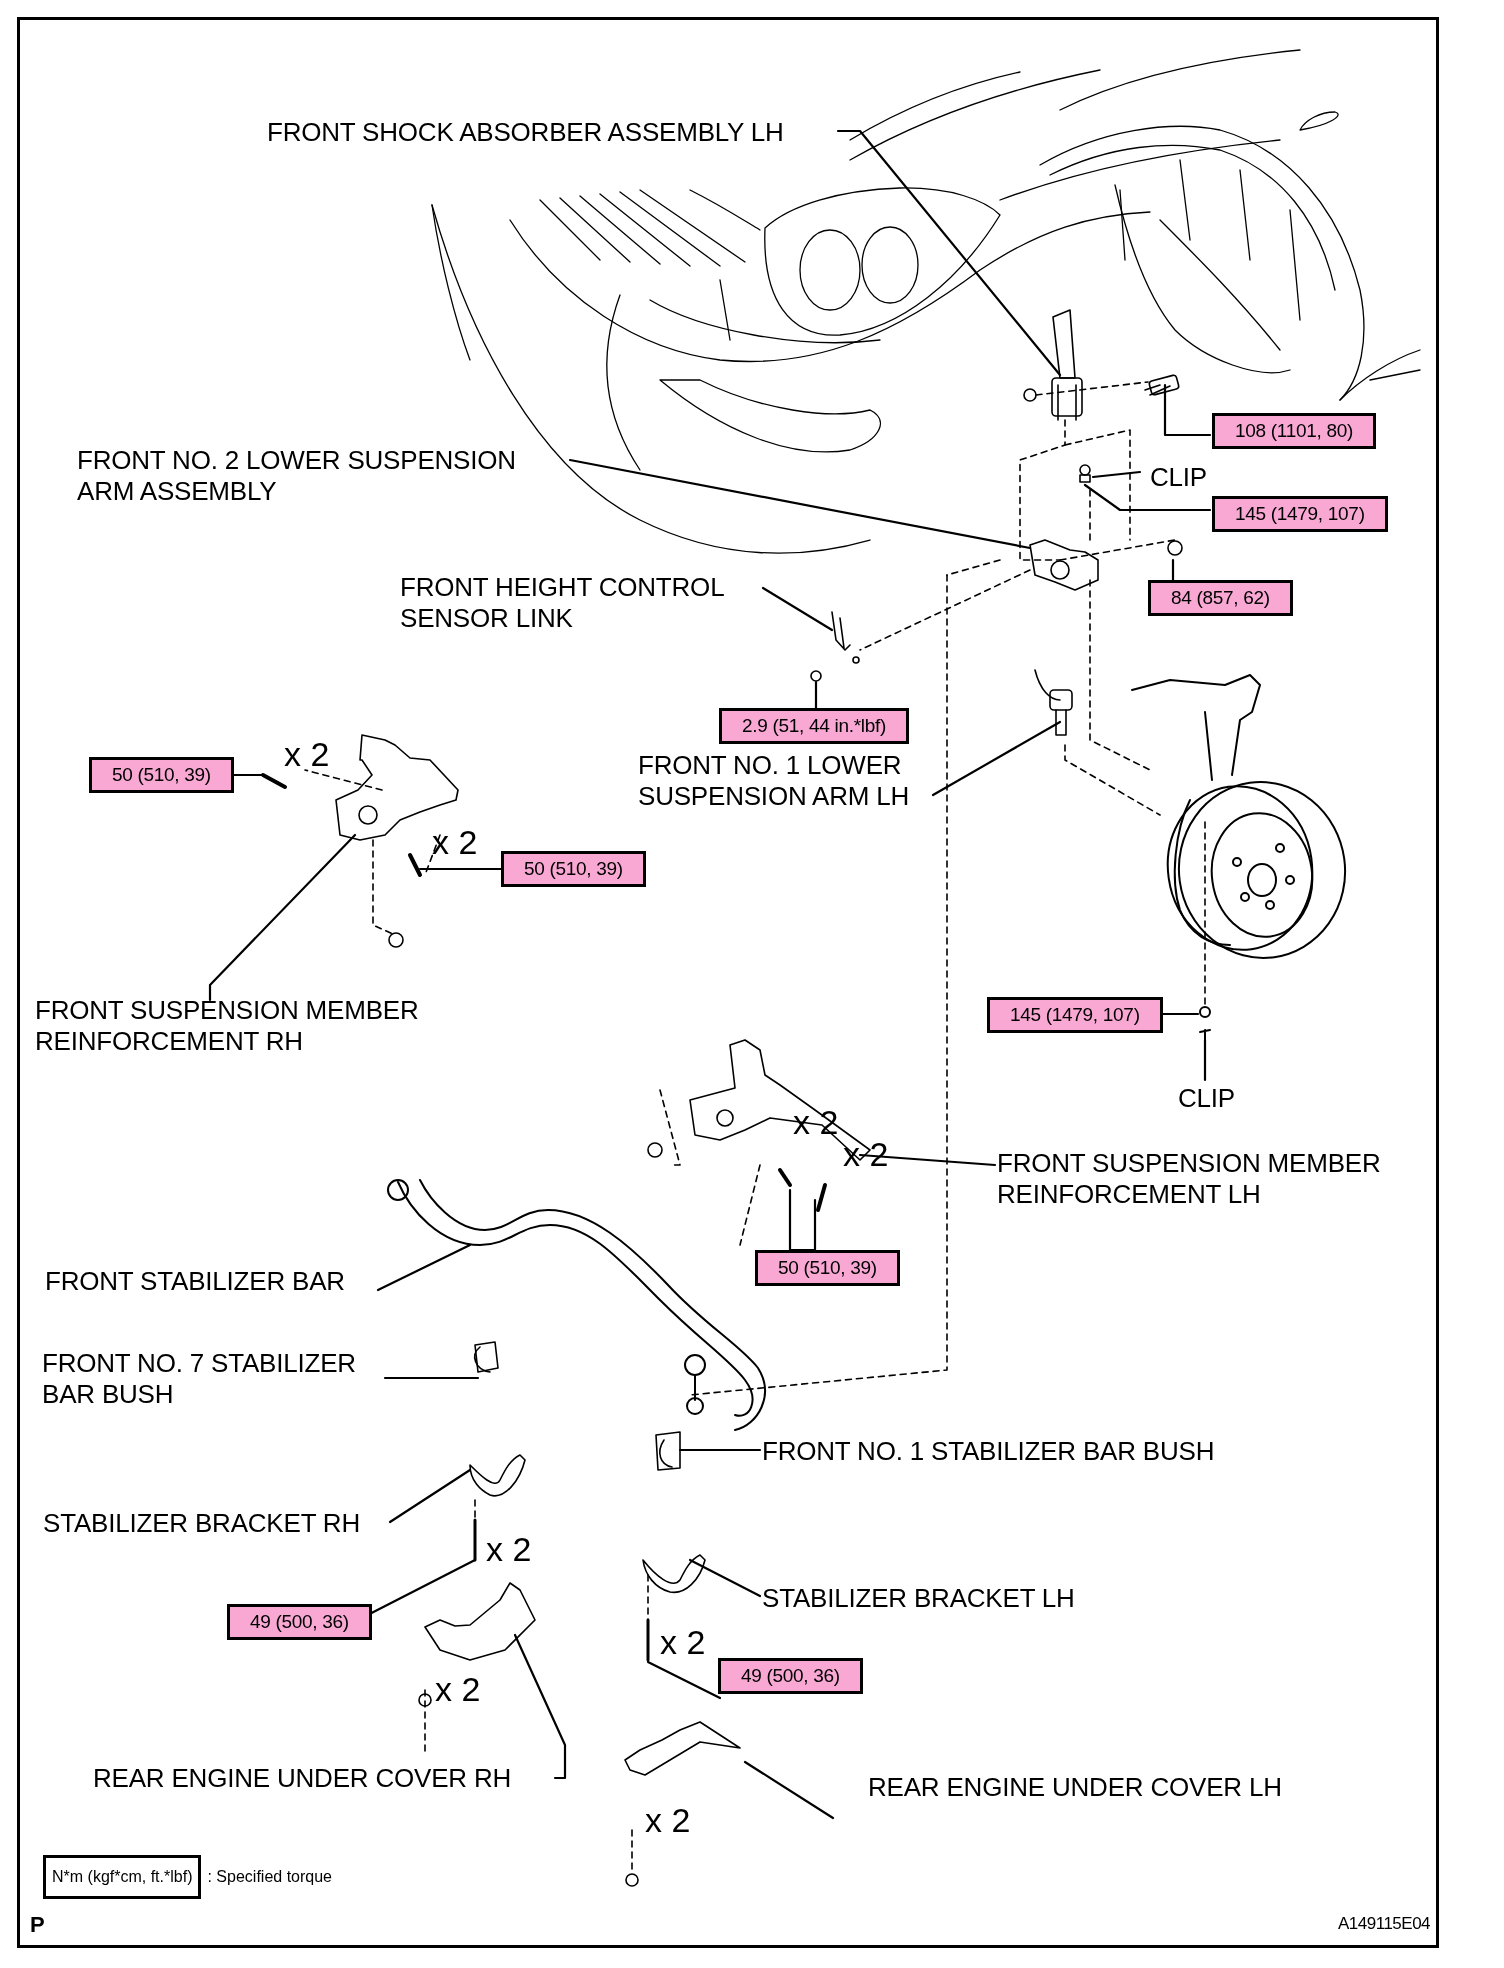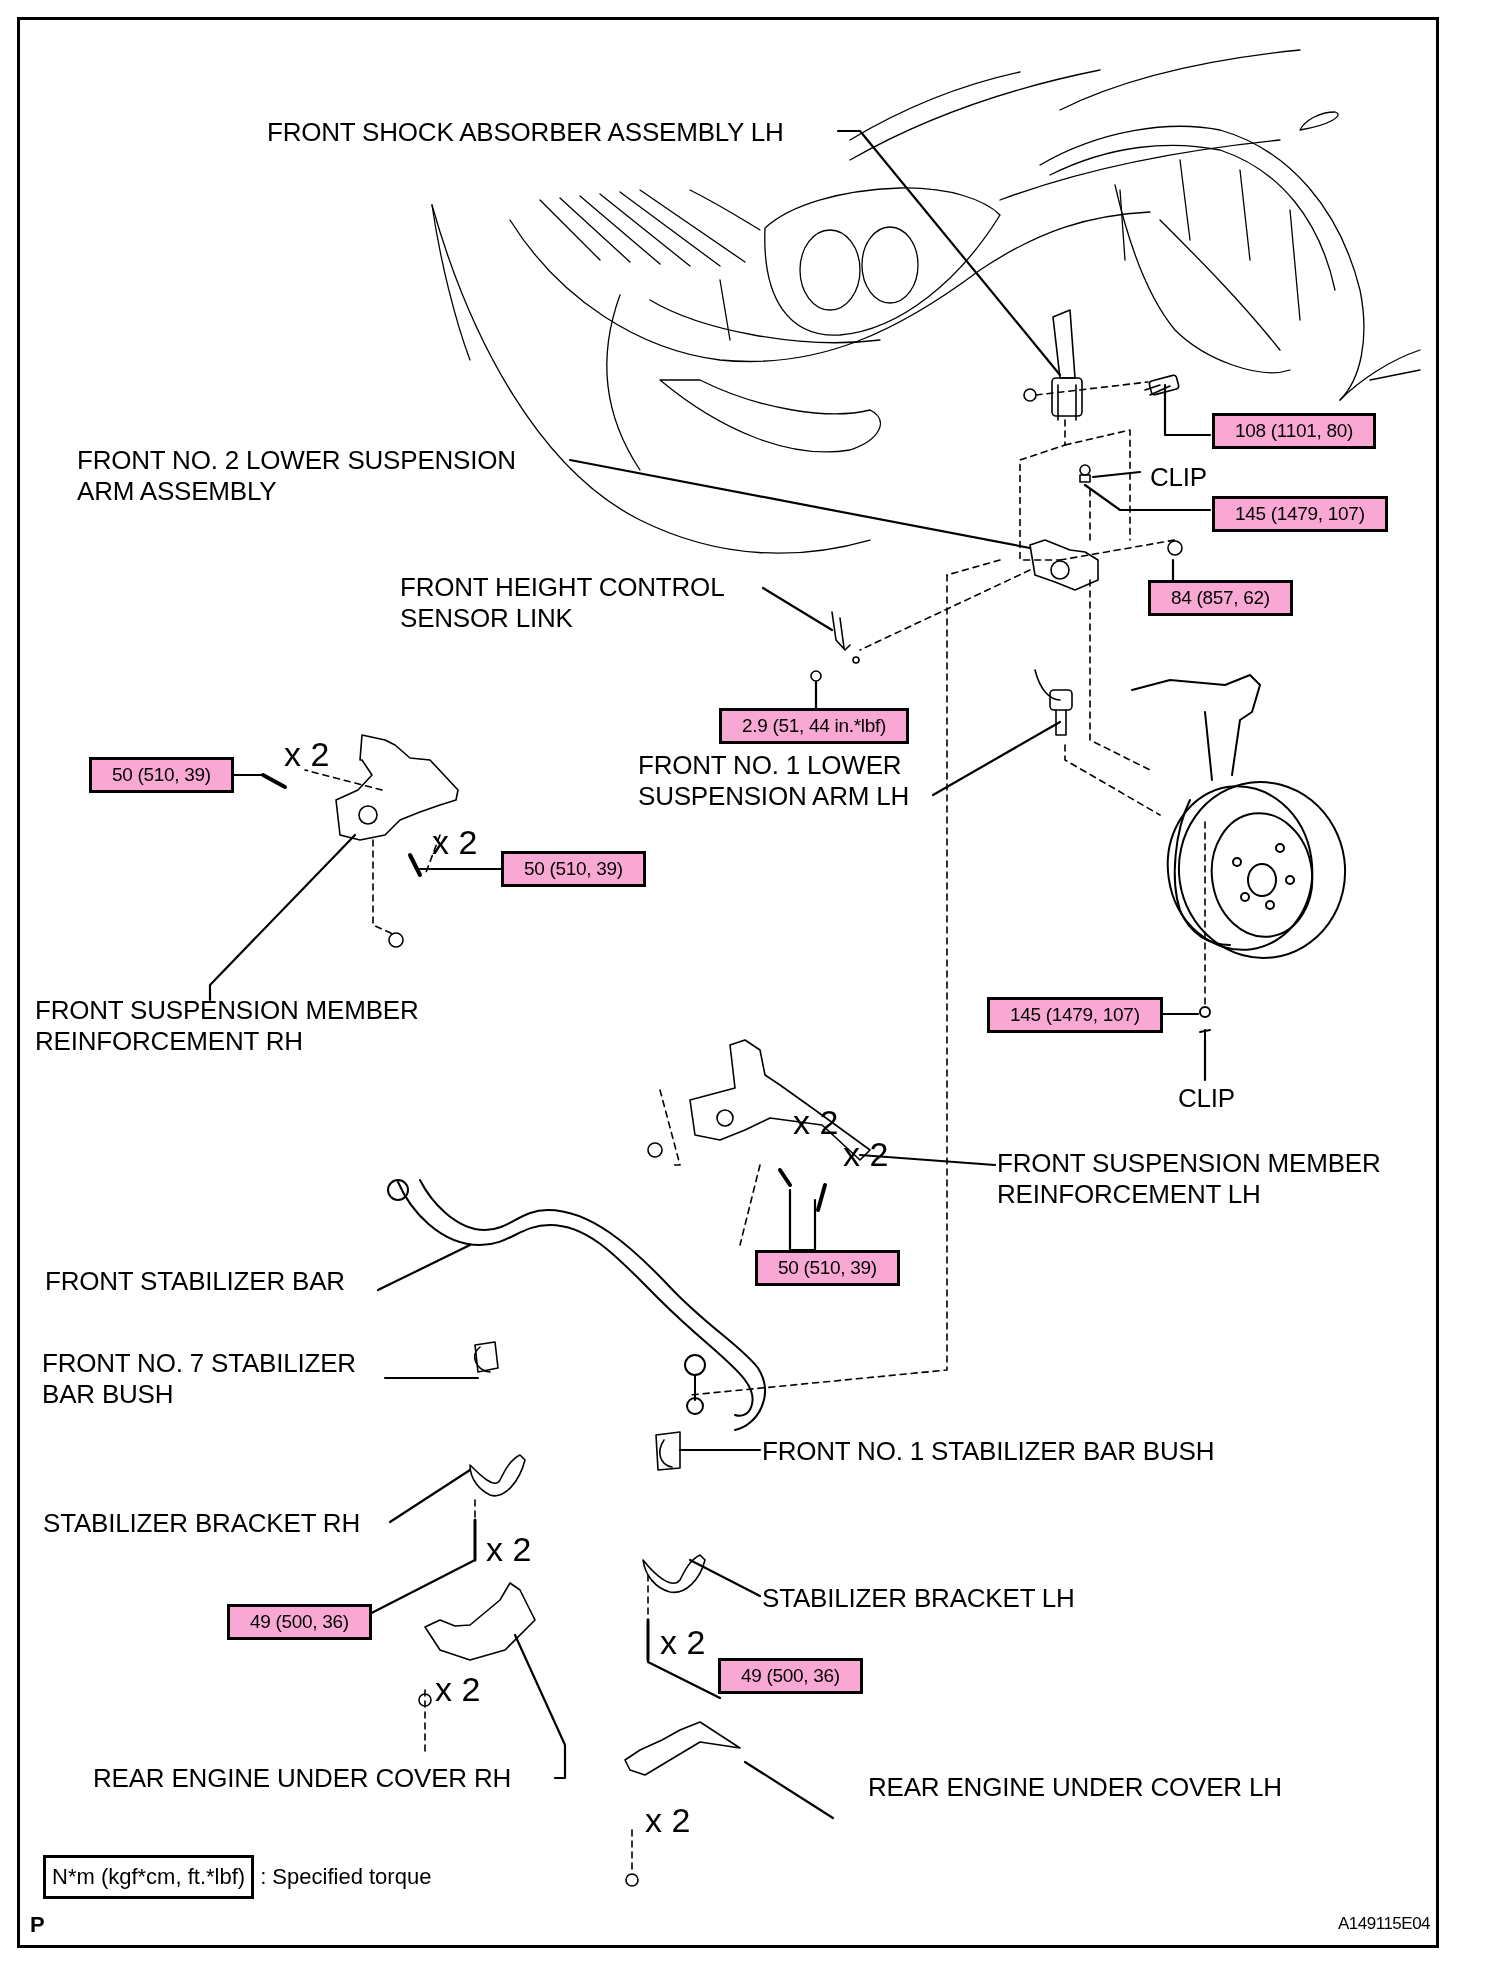--- a/index.html
+++ b/index.html
@@ -5,21 +5,21 @@
   html, body { margin: 0; padding: 0; background: #ffffff; }
   body { width: 1504px; height: 1968px; position: relative; overflow: hidden;
          font-family: "Liberation Sans", sans-serif; color: #000; }
   .frame { position: absolute; left: 17px; top: 17px; width: 1416px; height: 1925px;
            border: 3px solid #000; box-sizing: content-box; }
   svg.art { position: absolute; left: 0; top: 0; width: 1504px; height: 1968px; }
   .lbl { position: absolute; font-size: 26px; line-height: 31px; white-space: pre; letter-spacing: -0.2px; }
   .tq { position: absolute; font-size: 19px; line-height: 26px; border: 3px solid #000;
         padding: 2px 20px; background: #f9a8d4; white-space: nowrap; letter-spacing: -0.3px; }
   .qty { position: absolute; font-size: 34px; line-height: 28px; white-space: nowrap; }
-  .legend { position: absolute; left: 43px; top: 1855px; font-size: 22px; line-height: 30px;
+  .legend { position: absolute; left: 43px; top: 1855px; font-size: 16px; line-height: 30px;
             display: flex; align-items: center; }
   .legend .box { border: 3px solid #000; padding: 4px 6px; }
   .legend .desc { margin-left: 6px; }
   .pmark { position: absolute; left: 30px; top: 1912px; font-size: 22px; font-weight: bold; }
   .figid { position: absolute; left: 1338px; top: 1914px; font-size: 17px; letter-spacing: -0.5px; }
 </style>
 </head>
 <body>
 
 <div class="frame"></div>

